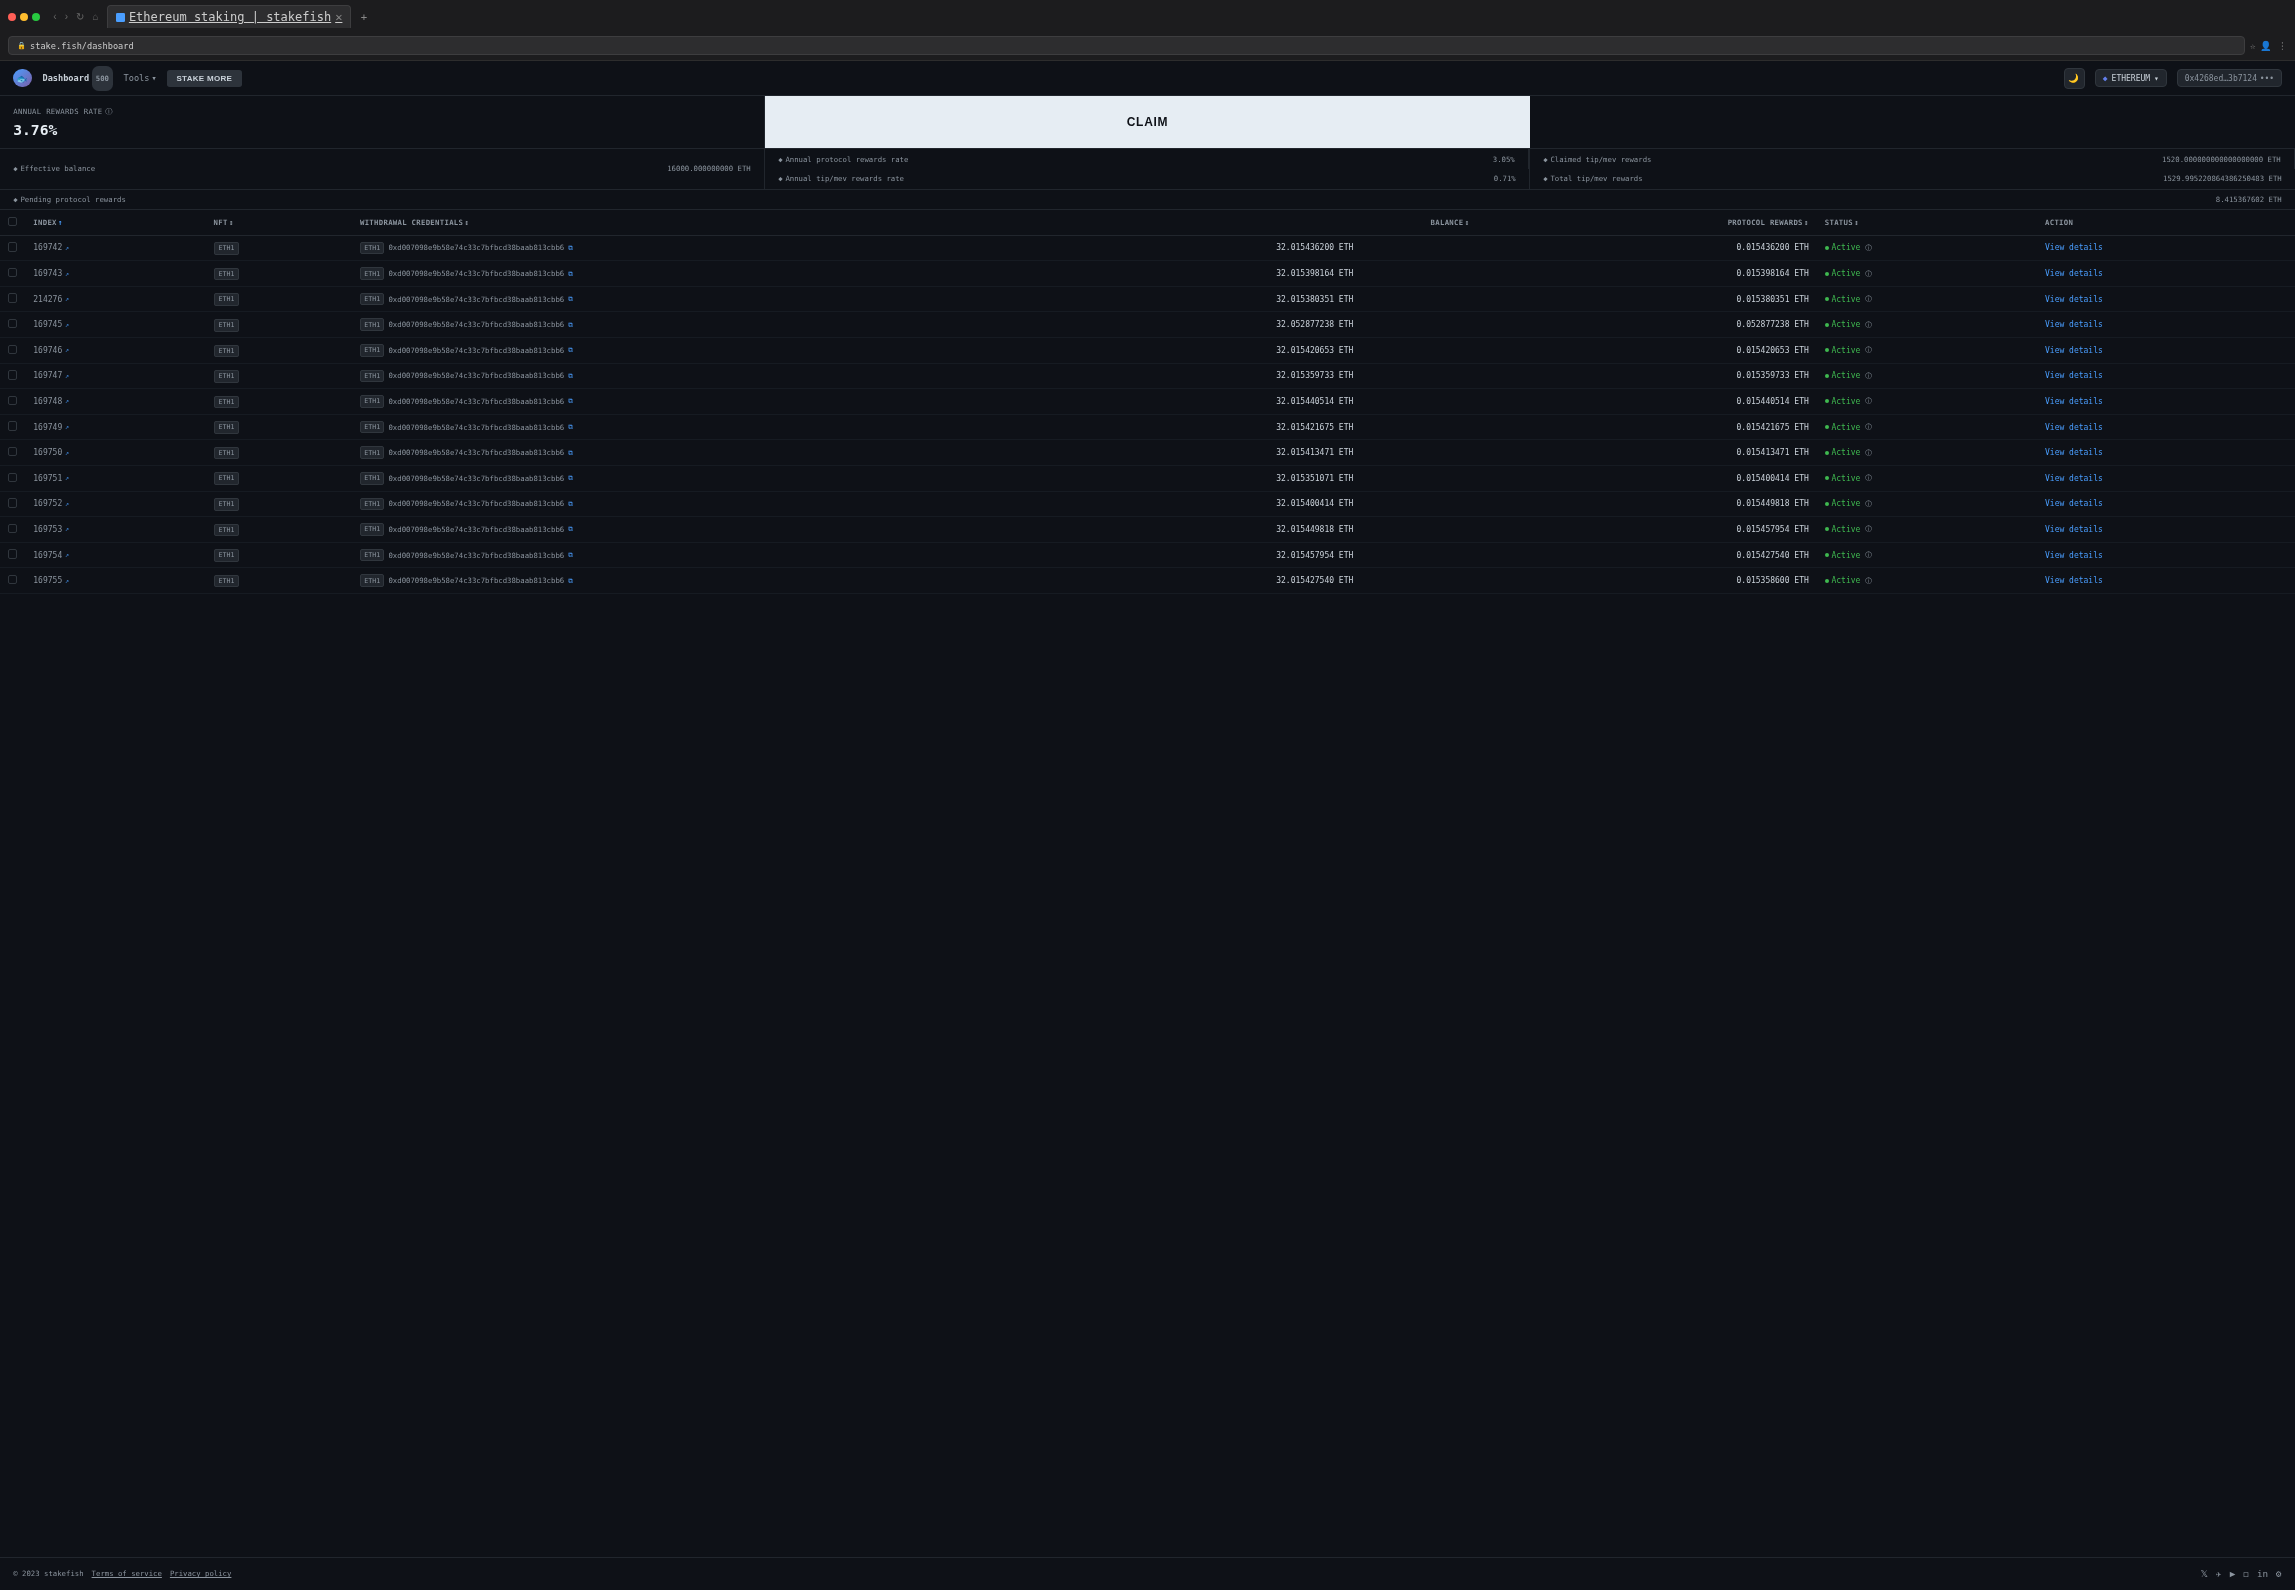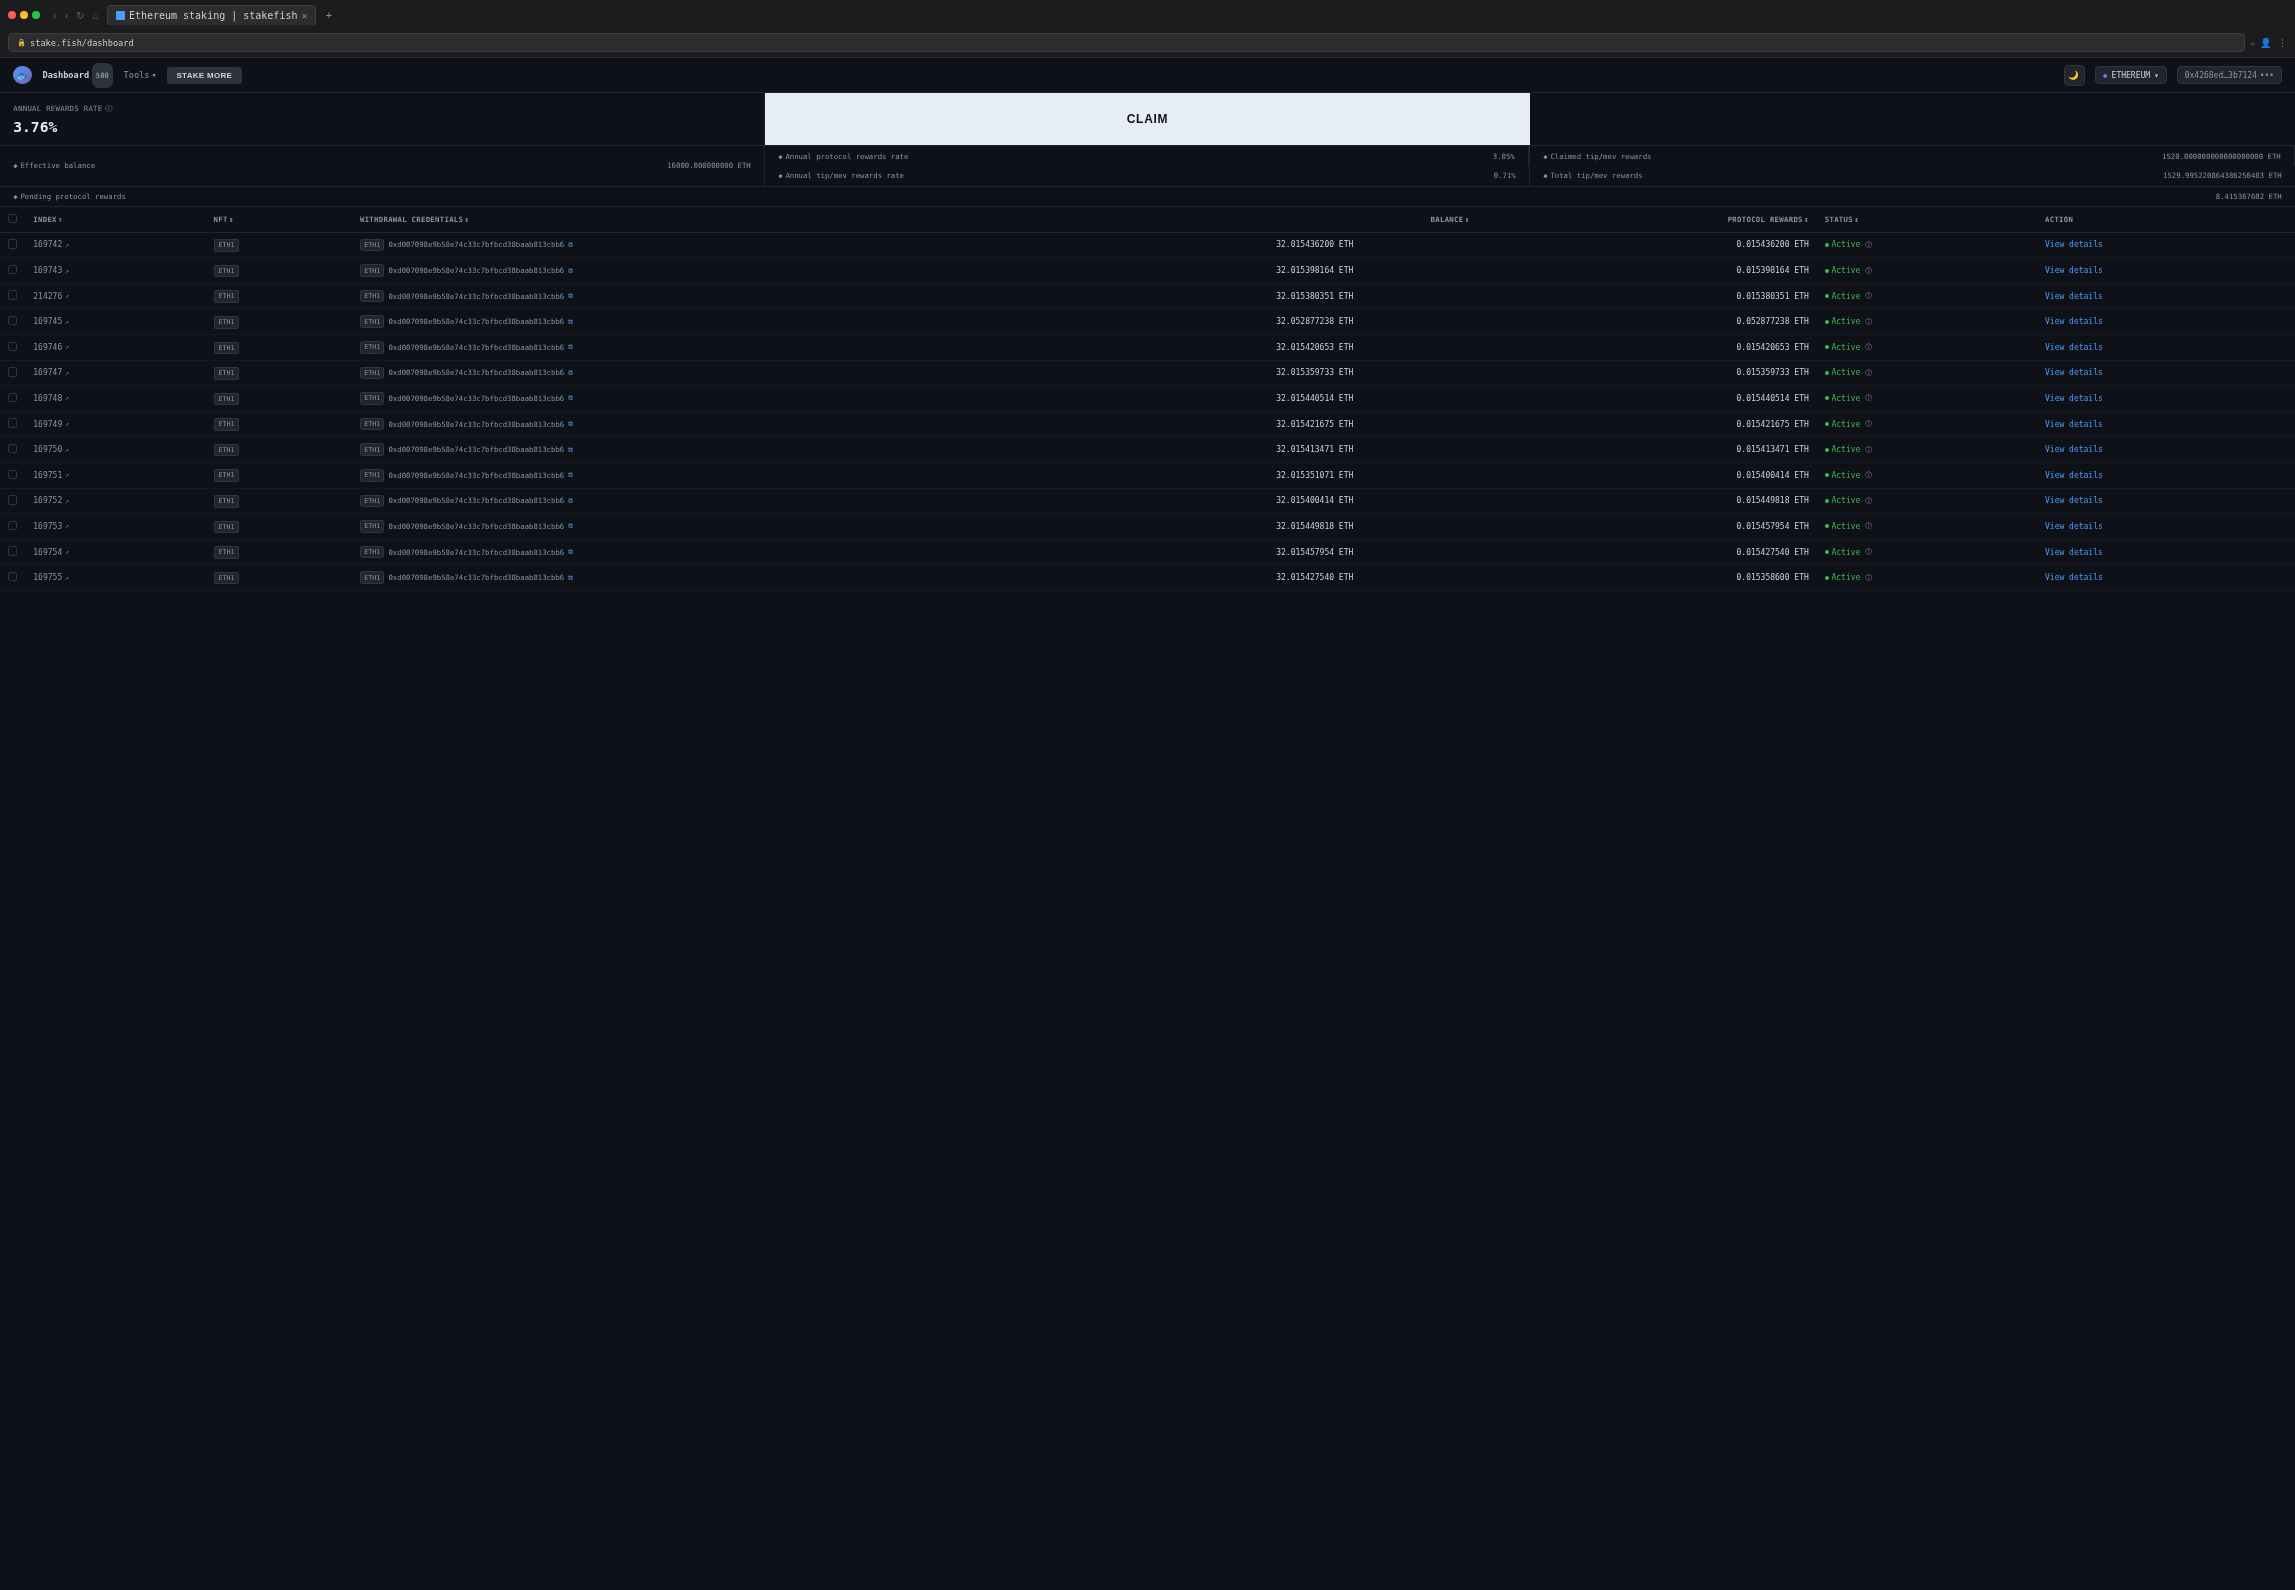--- a/index.html
+++ b/index.html
@@ -47,25 +47,26 @@
       padding: 1.3px 2.7px;
       background: none;
       border: none;
     }
     .browser-tab {
       display: flex;
       align-items: center;
       background: #2d2d2f;
       border-radius: 4px 4px 0 0;
       padding: 4px 8px;
-      font-size: 10px;
+      font-size: 12px;
       color: #ccc;
       gap: 4px;
       border: 0.7px solid #3d3d3f;
       border-bottom: none;
+      text-decoration: underline;
     }
     .browser-tab .favicon { width: 9.3px; height: 9.3px; background: #4a9eff; border-radius: 1.3px; }
     .browser-tab-close { color: #888; cursor: pointer; }
     .browser-new-tab { color: #888; cursor: pointer; font-size: 10.6px; padding: 0 4px; }
     .browser-addressbar-row {
       display: flex;
       align-items: center;
       padding: 2.7px 8px 5.3px;
       gap: 5.3px;
     }
@@ -1021,15 +1022,30 @@
         <span class="info-icon"> ⓘ</span>
       </td>
       <td>
         <span class="view-details-link">View details</span>
       </td>
     </tr>
         </tbody>
     </table>
   </div>
 
+  <div class="footer">
+    <div class="footer-left">
+      <span>© 2023 stakefish</span>
+      <span class="footer-link">Terms of service</span>
+      <span class="footer-link">Privacy policy</span>
+    </div>
+    <div class="footer-social">
+      <span class="social-icon">𝕏</span>
+      <span class="social-icon">✈</span>
+      <span class="social-icon">▶</span>
+      <span class="social-icon">◻</span>
+      <span class="social-icon">in</span>
+      <span class="social-icon">⚙</span>
+    </div>
+  </div>
 
 </div>
 
 
 </body></html>

